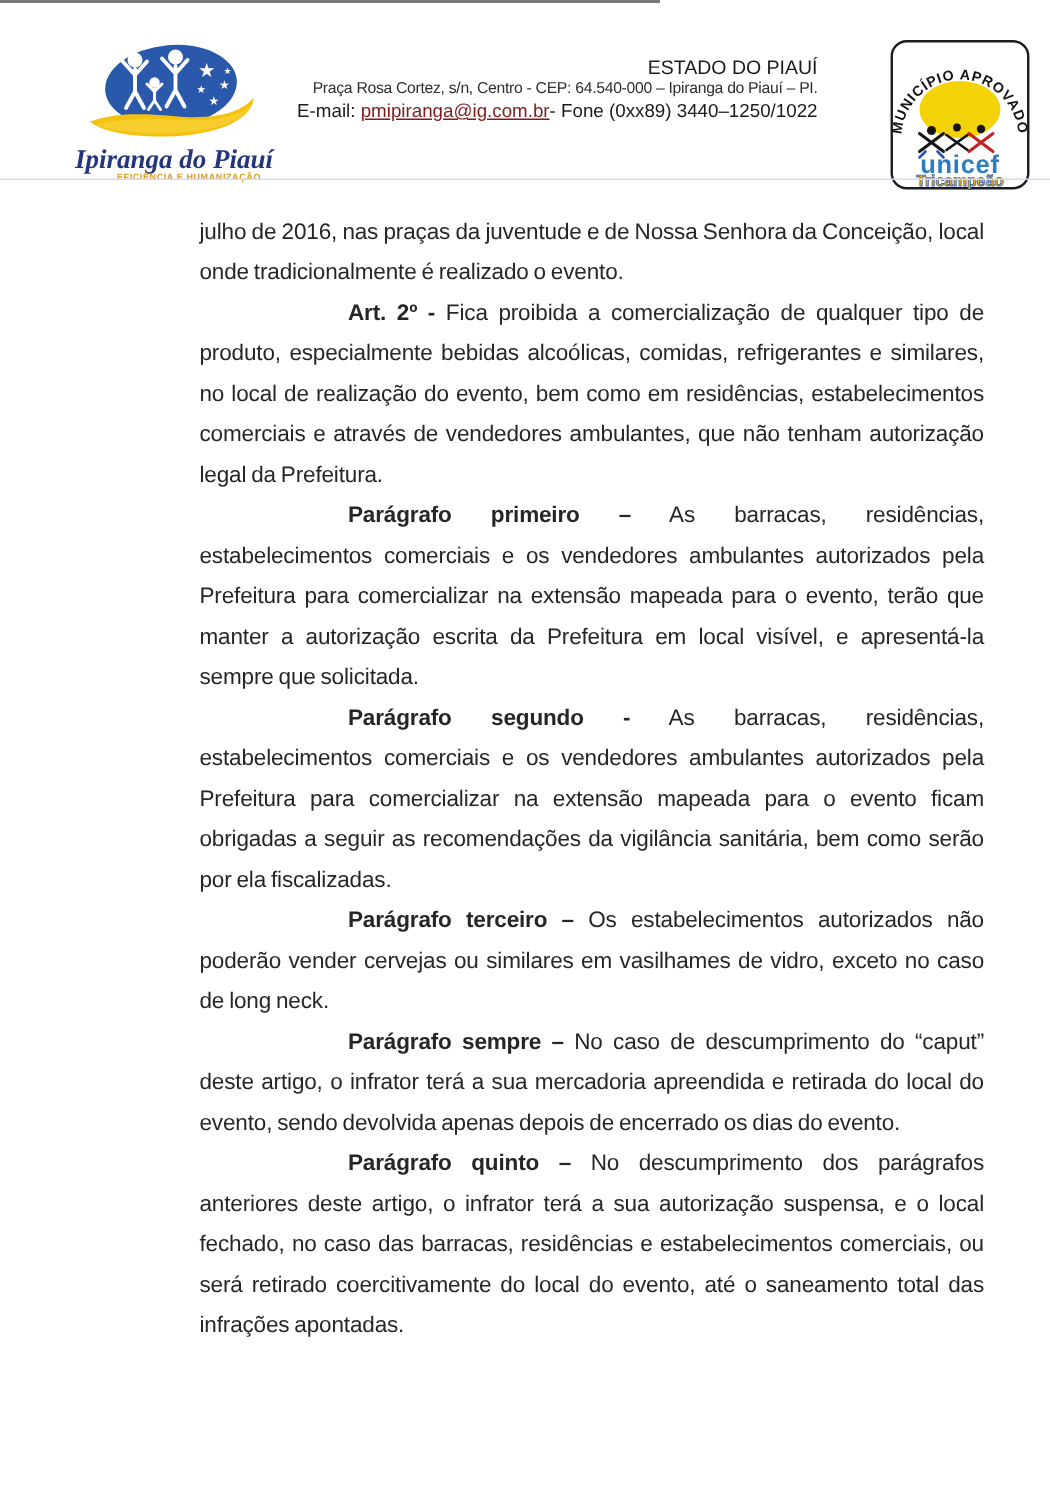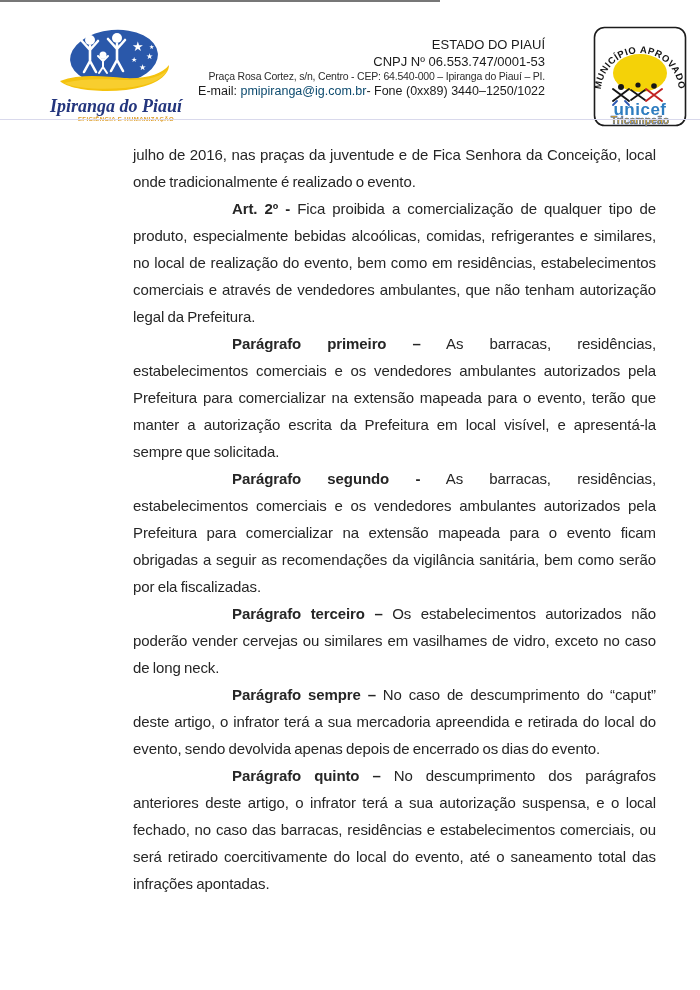--- a/index.html
+++ b/index.html
@@ -51,21 +51,21 @@
   }
   .header-center {
     position: absolute; left: 180px; top: 37px; width: 365px;
     text-align: right; color: #1b1b1b;
   }
   .hc-state   { font-size: 13px;  line-height: 16px; white-space: nowrap; }
   .hc-muni    { font-size: 15px;  line-height: 20px; letter-spacing: -.3px; white-space: nowrap; }
   .hc-cnpj    { font-size: 13px;  line-height: 17px; white-space: nowrap; }
   .hc-address { font-size: 10.5px; line-height: 13px; letter-spacing: -.2px; white-space: nowrap; color: #2e2e2e; }
   .hc-email   { font-size: 12.5px; line-height: 16px; white-space: nowrap; }
-  .email-link { color: #0c4a6e; cursor: pointer; }
+  .email-link { color: #7f1d1d; text-decoration: underline; cursor: pointer; }
   .seal { position: absolute; left: 593px; top: 26px; }
   
   .doc-body {
     position: absolute; left: 133px; top: 141px; width: 523px;
     font-size: 15px; line-height: 27px;
     letter-spacing: -.1px; word-spacing: -.8px;
     text-align: justify;
     color: #262626;
   }
   .doc-body p { margin: 0; }
@@ -105,21 +105,20 @@
           <text x="87" y="43" font-size="8">★</text>
           <text x="97" y="22" font-size="6">★</text>
         </g>
       </svg>
       <div class="logo-title">Ipiranga do Piauí</div>
       <div class="logo-caption">EFICIÊNCIA E HUMANIZAÇÃO</div>
     </div>
 
     <div class="header-center">
       <div class="hc-state">ESTADO DO PIAUÍ</div>
-      <div class="hc-cnpj">CNPJ Nº 06.553.747/0001-53</div>
       <div class="hc-address">Praça Rosa Cortez, s/n, Centro - CEP: 64.540-000 – Ipiranga do Piauí – PI.</div>
       <div class="hc-email">
         <span>E-mail:</span>
         <a class="email-link">pmipiranga@ig.com.br</a><span>- Fone (0xx89) 3440–1250/1022</span>
       </div>
     </div>
 
     <div class="seal">
       <svg width="94" height="102" viewBox="0 0 94 102">
         <rect x="1.5" y="1.5" width="91" height="98" rx="10" fill="#ffffff" stroke="#1c1c1c" stroke-width="1.6"></rect>
@@ -141,21 +140,21 @@
         </g>
         <text x="47" y="89" font-size="17" font-weight="bold" fill="#2e7dc0" text-anchor="middle" letter-spacing="0.5" font-family="Liberation Sans, sans-serif">unicef</text>
         <text x="47" y="98" font-size="10.5" font-weight="bold" fill="#f6b40e" stroke="#2b56b0" stroke-width="0.5" text-anchor="middle" font-family="Liberation Sans, sans-serif">Tricampeão</text>
       </svg>
     </div>
 
     <div class="header-rule"></div>
   </header>
 
   <main class="doc-body">
-    <p><strong></strong><span>julho de 2016, nas praças da juventude e de Fica Senhora da Conceição, local onde tradicionalmente é realizado o evento.</span></p>
+    <p><strong></strong><span>julho de 2016, nas praças da juventude e de Nossa Senhora da Conceição, local onde tradicionalmente é realizado o evento.</span></p>
     <p class="indent"><strong>Art. 2º -</strong><span> Fica proibida a comercialização de qualquer tipo de produto, especialmente bebidas alcoólicas, comidas, refrigerantes e similares, no local de realização do evento, bem como em residências, estabelecimentos comerciais e através de vendedores ambulantes, que não tenham autorização legal da Prefeitura.</span></p>
     <p class="indent"><strong>Parágrafo primeiro –</strong><span> As barracas, residências, estabelecimentos comerciais e os vendedores ambulantes autorizados pela Prefeitura para comercializar na extensão mapeada para o evento, terão que manter a autorização escrita da Prefeitura em local visível, e apresentá-la sempre que solicitada.</span></p>
     <p class="indent"><strong>Parágrafo segundo -</strong><span> As barracas, residências, estabelecimentos comerciais e os vendedores ambulantes autorizados pela Prefeitura para comercializar na extensão mapeada para o evento ficam obrigadas a seguir as recomendações da vigilância sanitária, bem como serão por ela fiscalizadas.</span></p>
     <p class="indent"><strong>Parágrafo terceiro –</strong><span> Os estabelecimentos autorizados não poderão vender cervejas ou similares em vasilhames de vidro, exceto no caso de long neck.</span></p>
     <p class="indent"><strong>Parágrafo sempre –</strong><span> No caso de descumprimento do “caput” deste artigo, o infrator terá a sua mercadoria apreendida e retirada do local do evento, sendo devolvida apenas depois de encerrado os dias do evento.</span></p>
     <p class="indent"><strong>Parágrafo quinto –</strong><span> No descumprimento dos parágrafos anteriores deste artigo, o infrator terá a sua autorização suspensa, e o local fechado, no caso das barracas, residências e estabelecimentos comerciais, ou será retirado coercitivamente do local do evento, até o saneamento total das infrações apontadas.</span></p>
   </main>
 
 </div>
 

